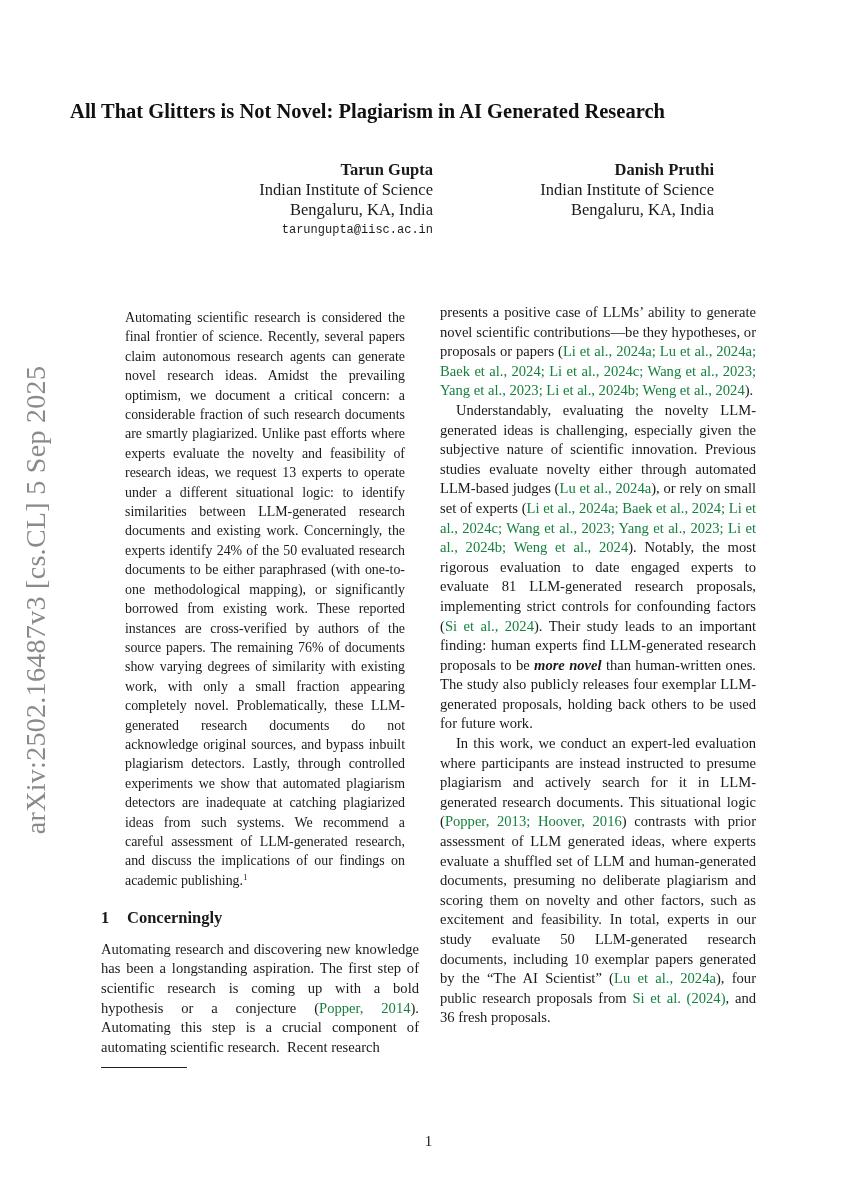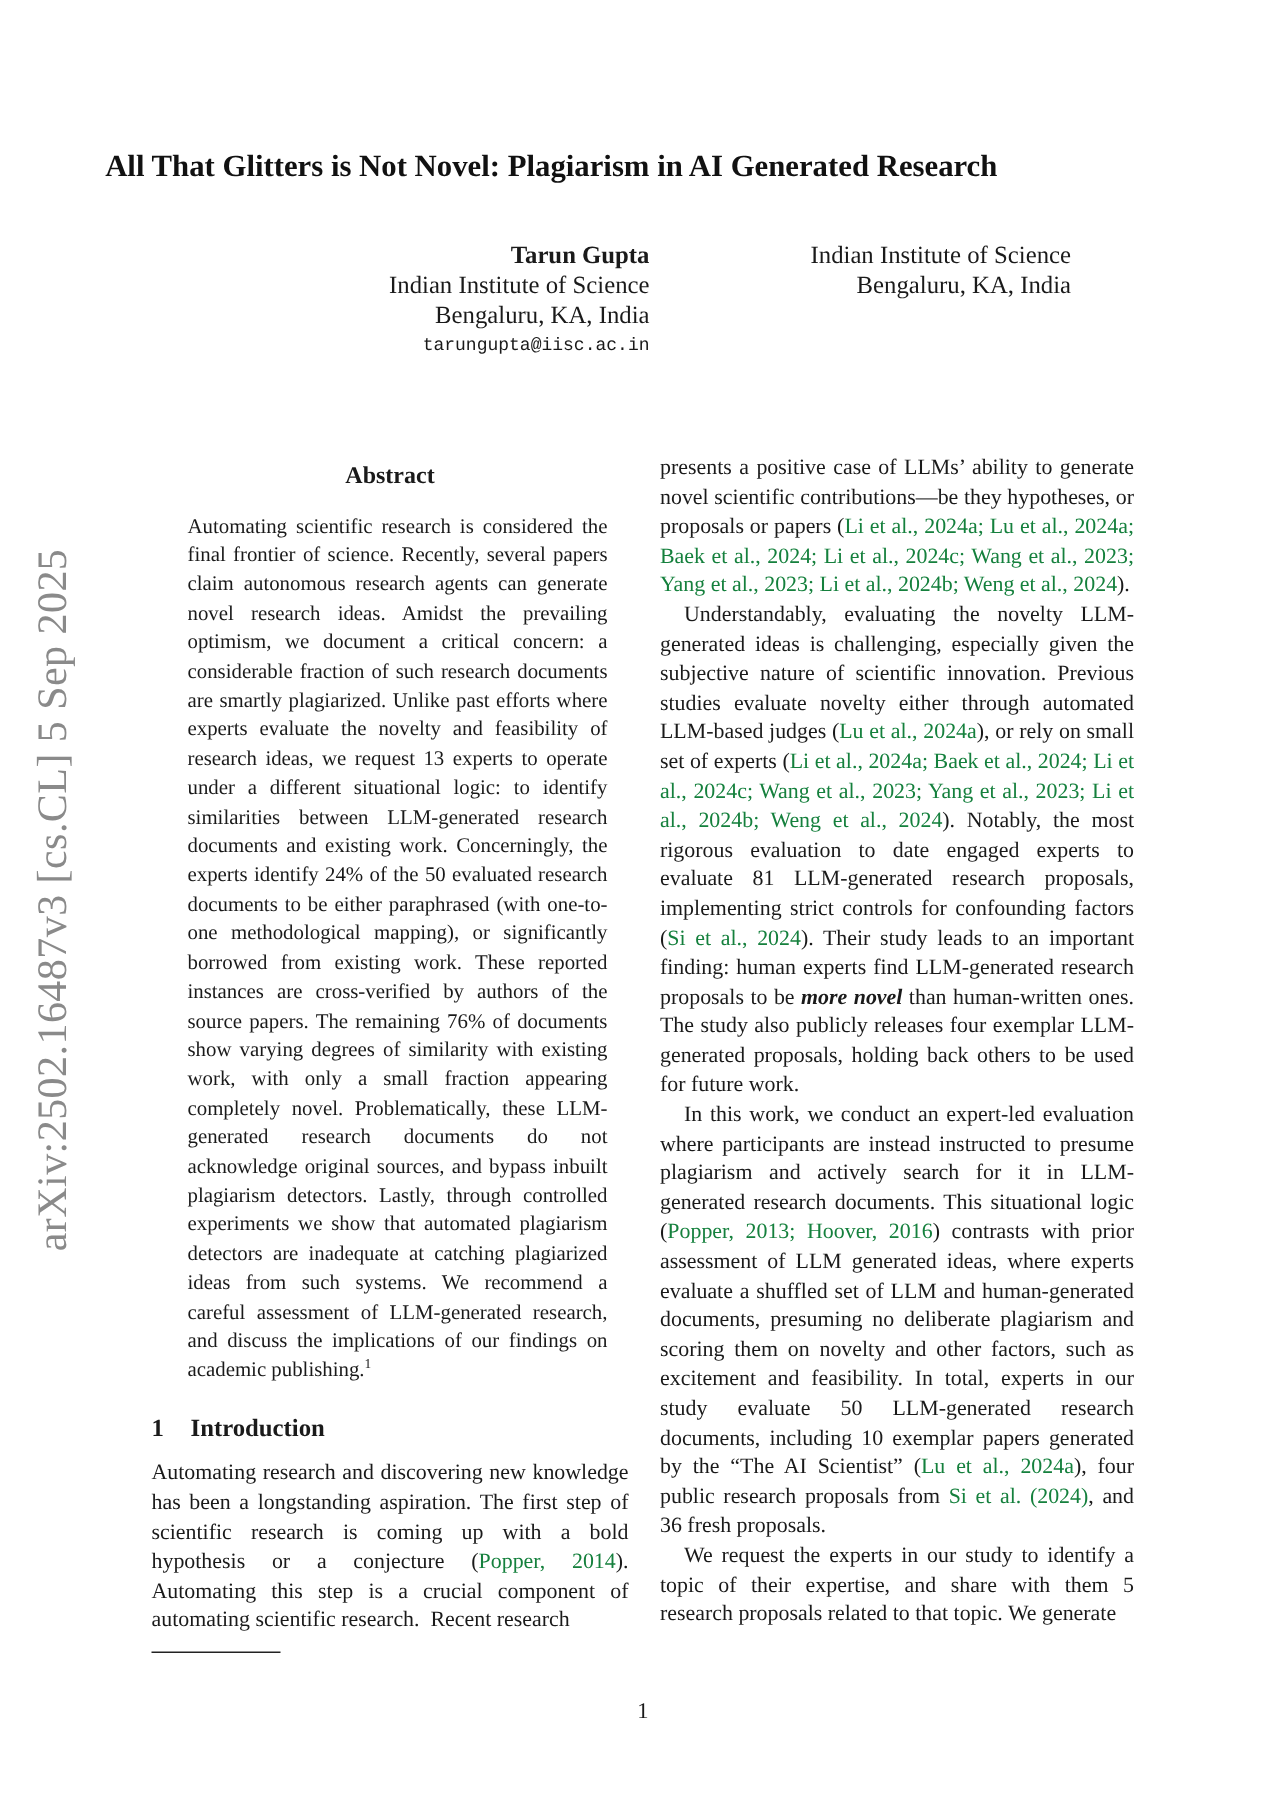--- a/index.html
+++ b/index.html
@@ -68,40 +68,39 @@
 <h1 class="title" style="margin:0;">All That Glitters is Not Novel: Plagiarism in AI Generated Research</h1>
 
 <div class="authors">
   <div class="author a1">
     <div class="name">Tarun Gupta</div>
     <div>Indian Institute of Science</div>
     <div>Bengaluru, KA, India</div>
     <div class="email">tarungupta@iisc.ac.in</div>
   </div>
   <div class="author a2">
+    <div class="name">Danish Pruthi</div>
     <div>Indian Institute of Science</div>
     <div>Bengaluru, KA, India</div>
   </div>
 </div>
 
 <div class="col col-left">
-  <div class="abstract-head">Abstract</div>
   <p class="abstract-body"><span>Automating scientific research is considered the final frontier of science. Recently, several papers claim autonomous research agents can generate novel research ideas. Amidst the prevailing optimism, we document a critical concern: a considerable fraction of such research documents are smartly plagiarized. Unlike past efforts where experts evaluate the novelty and feasibility of research ideas, we request 13 experts to operate under a different situational logic: to identify similarities between LLM-generated research documents and existing work. Concerningly, the experts identify 24% of the 50 evaluated research documents to be either paraphrased (with one-to-one methodological mapping), or significantly borrowed from existing work.  These reported instances are cross-verified by authors of the source papers. The remaining 76% of documents show varying degrees of similarity with existing work, with only a small fraction appearing completely novel. Problematically, these LLM-generated research documents do not acknowledge original sources, and bypass inbuilt plagiarism detectors. Lastly, through controlled experiments we show that automated plagiarism detectors are inadequate at catching plagiarized ideas from such systems. We recommend a careful assessment of LLM-generated research, and discuss the implications of our findings on academic publishing.</span><sup>1</sup></p>
 
   <div class="section-head">
-    <span class="num">1</span><span>Introduction</span>
+    <span class="num">1</span><span>Concerningly</span>
   </div>
   <p><span>Automating research and discovering new knowledge has been a longstanding aspiration. The first step of scientific research is coming up with a bold hypothesis or a conjecture (</span><span class="cite">Popper, 2014</span><span>). Automating this step is a crucial component of automating scientific research.&nbsp; Recent research</span></p>
 
   <div class="footnote-rule"></div>
 </div>
 
 <div class="col col-right">
   <p><span>presents a positive case of LLMs’ ability to generate novel scientific contributions—be they hypotheses, or proposals or papers (</span><span class="cite">Li et al., 2024a; Lu et al., 2024a; Baek et al., 2024; Li et al., 2024c; Wang et al., 2023; Yang et al., 2023; Li et al., 2024b; Weng et al., 2024</span><span>).</span></p>
 
   <p class="indent"><span>Understandably, evaluating the novelty LLM-generated ideas is challenging, especially given the subjective nature of scientific innovation. Previous studies evaluate novelty either through automated LLM-based judges (</span><span class="cite">Lu et al., 2024a</span><span>), or rely on small set of experts (</span><span class="cite">Li et al., 2024a; Baek et al., 2024; Li et al., 2024c; Wang et al., 2023; Yang et al., 2023; Li et al., 2024b; Weng et al., 2024</span><span>). Notably, the most rigorous evaluation to date engaged experts to evaluate 81 LLM-generated research proposals, implementing strict controls for confounding factors (</span><span class="cite">Si et al., 2024</span><span>).  Their study leads to an important finding: human experts find LLM-generated research proposals to be </span><span class="em">more novel</span><span> than human-written ones.  The study also publicly releases four exemplar LLM-generated proposals, holding back others to be used for future work.</span></p>
 
   <p class="indent"><span>In this work, we conduct an expert-led evaluation where participants are instead instructed to presume plagiarism and actively search for it in LLM-generated research documents.  This situational logic (</span><span class="cite">Popper, 2013; Hoover, 2016</span><span>) contrasts with prior assessment of LLM generated ideas, where experts evaluate a shuffled set of LLM and human-generated documents, presuming no deliberate plagiarism and scoring them on novelty and other factors, such as excitement and feasibility. In total, experts in our study evaluate 50 LLM-generated research documents, including 10 exemplar papers generated by the “The AI Scientist” (</span><span class="cite">Lu et al., 2024a</span><span>), four public research proposals from </span><span class="cite">Si et al. (2024)</span><span>, and 36 fresh proposals.</span></p>
 
-  <p class="indent">We request the experts in our study to identify a topic of their expertise, and share with them 5 research proposals related to that topic. We generate</p>
 </div>
 
 <div class="page-number">1</div>
 
 </body></html>

